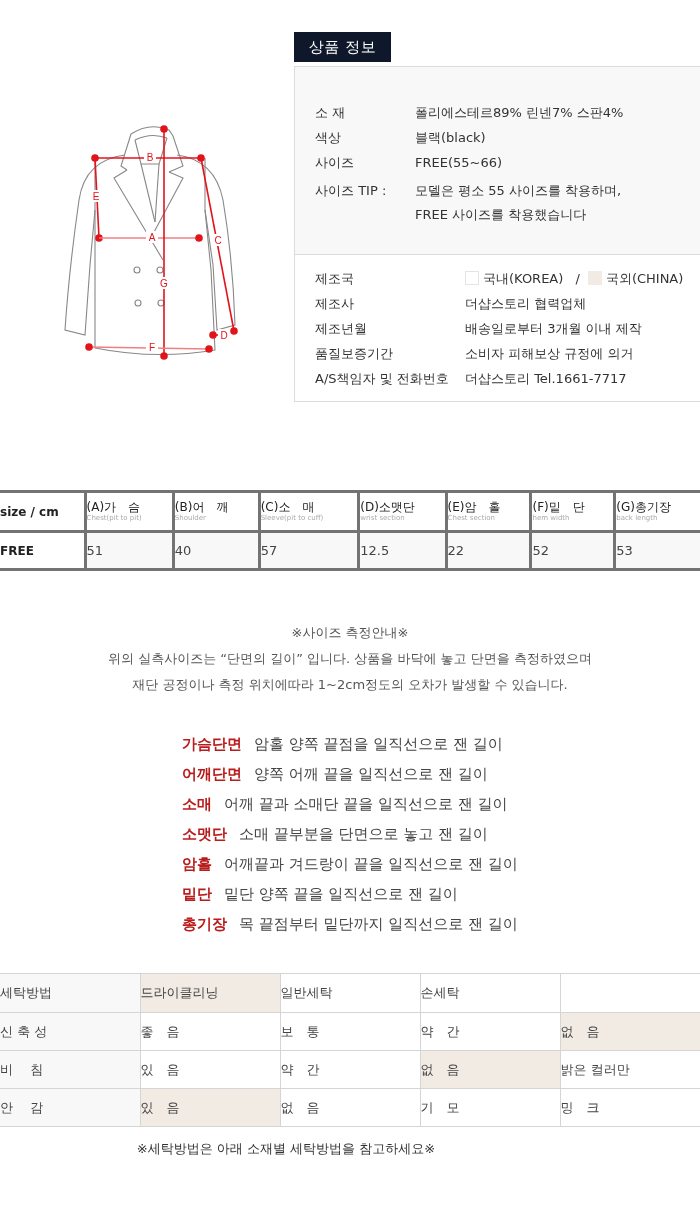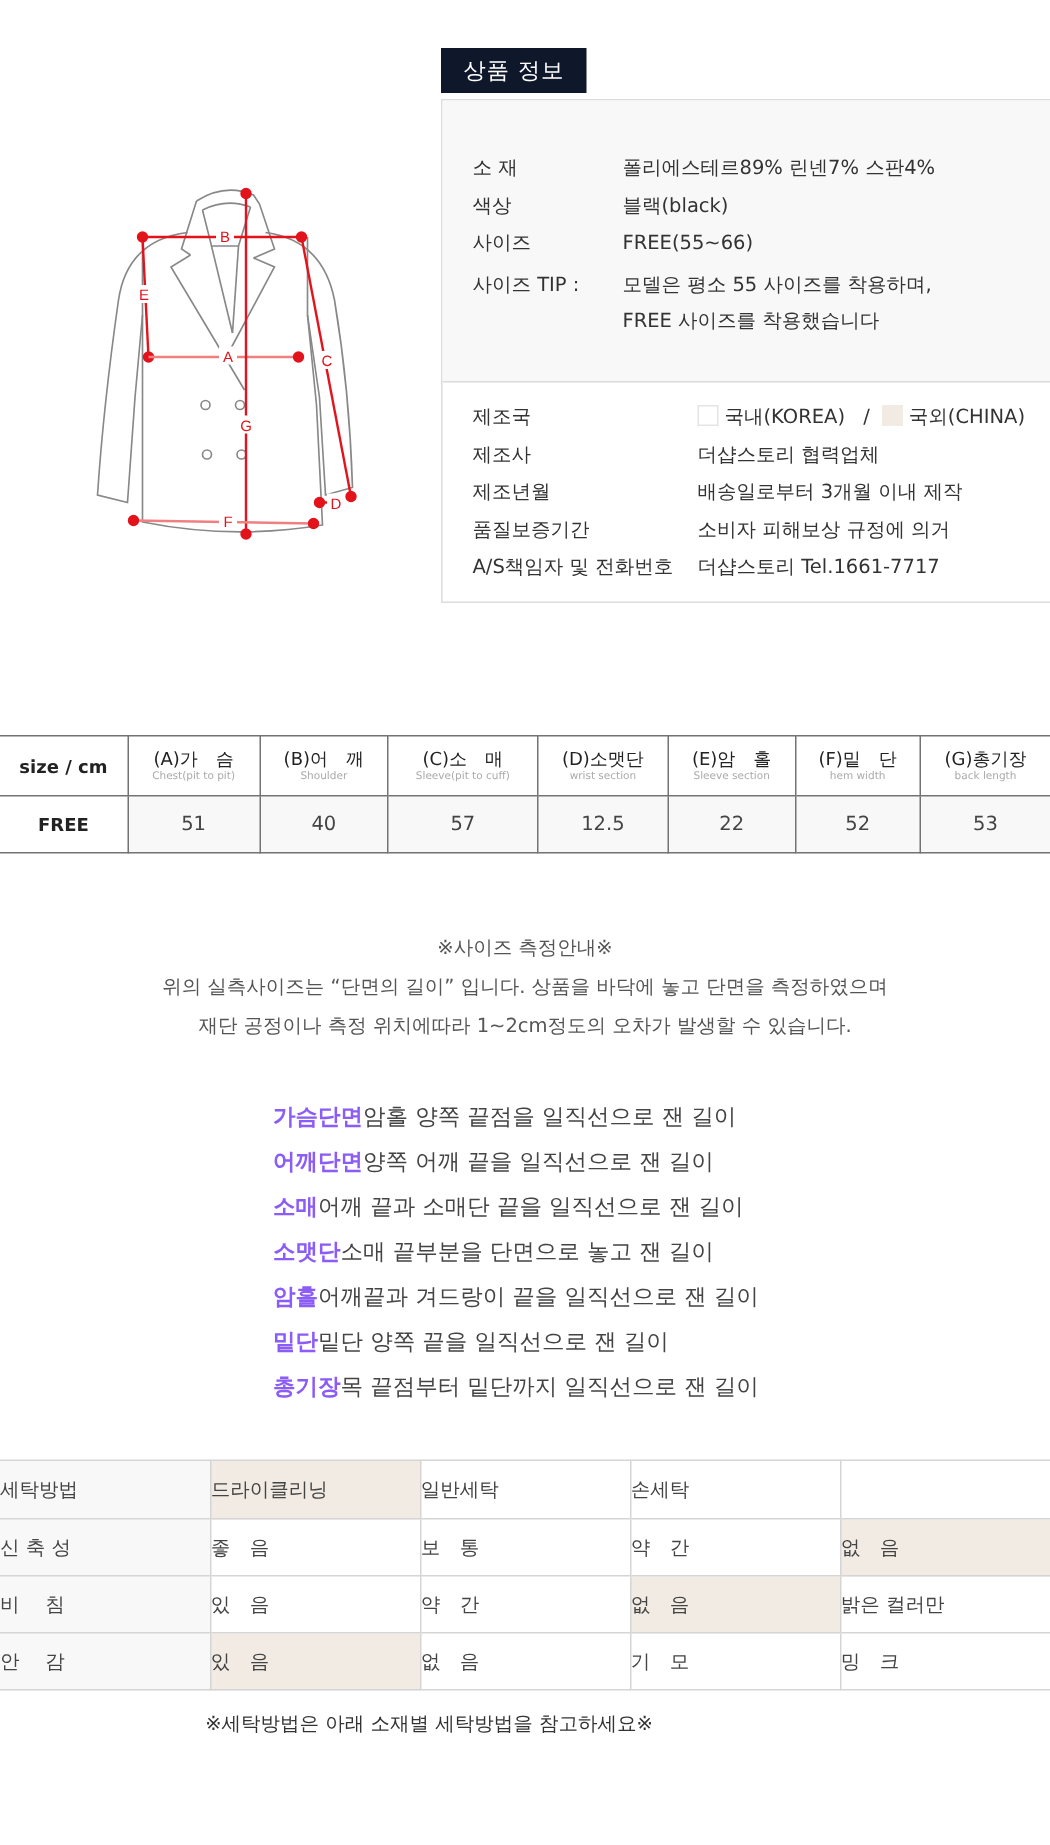--- a/index.html
+++ b/index.html
@@ -17,35 +17,35 @@
   .info-label { position: absolute; left: 20px; }
   .info-value { position: absolute; left: 120px; }
   .info-value2 { position: absolute; left: 170px; }
 
   .swatch { display: inline-block; width: 14px; height: 14px; vertical-align: -2px; margin-right: 4px; border: 1px solid #e4e4e4; }
   .swatch.white { background: #fff; }
   .swatch.beige { background: #f1ebe3; border-color: #f1ebe3; }
 
   table { border-collapse: collapse; position: absolute; }
   .size-table { left: 0; top: 490px; width: 700px; }
-  .size-table td { border: 1px solid #737373; text-align: center; vertical-align: middle; color: #333; }
+  .size-table td { border: 3px solid #737373; vertical-align: middle; color: #333; }
   .size-table tr.head td { height: 40px; }
   .size-table tr.body td { height: 38px; background: #f8f8f8; font-size: 13px; color: #444; }
   .size-table tr.body td.first { background: #fff; font-weight: bold; font-size: 12px; color: #222; }
   .size-table td.first { width: 85px; border-left: none; }
   .size-table td.last { border-right: none; }
   .th-main { font-size: 12px; color: #222; line-height: 14px; display: block; white-space: nowrap; }
   .th-sub { font-size: 7px; color: #aaa; line-height: 9px; display: block; white-space: nowrap; }
   .size-table tr.head td.first { font-size: 12px; color: #222; font-weight: bold; }
 
   .notice { position: absolute; left: 0; top: 620px; width: 700px; text-align: center; font-size: 13px; color: #555; line-height: 26px; }
 
   .defs { position: absolute; left: 182px; top: 729px; }
   .def-row { font-size: 15px; line-height: 30px; color: #444; white-space: nowrap; }
-  .def-term { font-weight: bold; color: #8b5cf6; }
+  .def-term { font-weight: bold; color: #b91c1c; margin-right: 12px; }
 
   .care-table { left: 0; top: 973px; width: 700px; }
   .care-table td { border: 1px solid #d5d5d5; vertical-align: middle; height: 38px; font-size: 13px; color: #444; width: 20%; }
   .care-table td.first { border-left: none; background: #f8f8f8; }
   .care-table td.last { border-right: none; }
   .care-table td.hl { background: #f1ebe3; }
   .care-table tr.head td { height: 39px; }
 
   .care-note { position: absolute; left: 0; top: 1140px; width: 572px; text-align: center; font-size: 13px; color: #333; }
 </style>
@@ -188,21 +188,21 @@
     <td>
           <span class="th-main">(C)소　매</span>
           <span class="th-sub">Sleeve(pit to cuff)</span>
         </td>
     <td>
           <span class="th-main">(D)소맷단</span>
           <span class="th-sub">wrist section</span>
         </td>
     <td>
           <span class="th-main">(E)암　홀</span>
-          <span class="th-sub">Sleeve section</span>
+          <span class="th-sub">Chest section</span>
         </td>
     <td>
           <span class="th-main">(F)밑　단</span>
           <span class="th-sub">hem width</span>
         </td>
     <td class="last">
           <span class="th-main">(G)총기장</span>
           <span class="th-sub">back length</span>
         </td>
   </tr>

